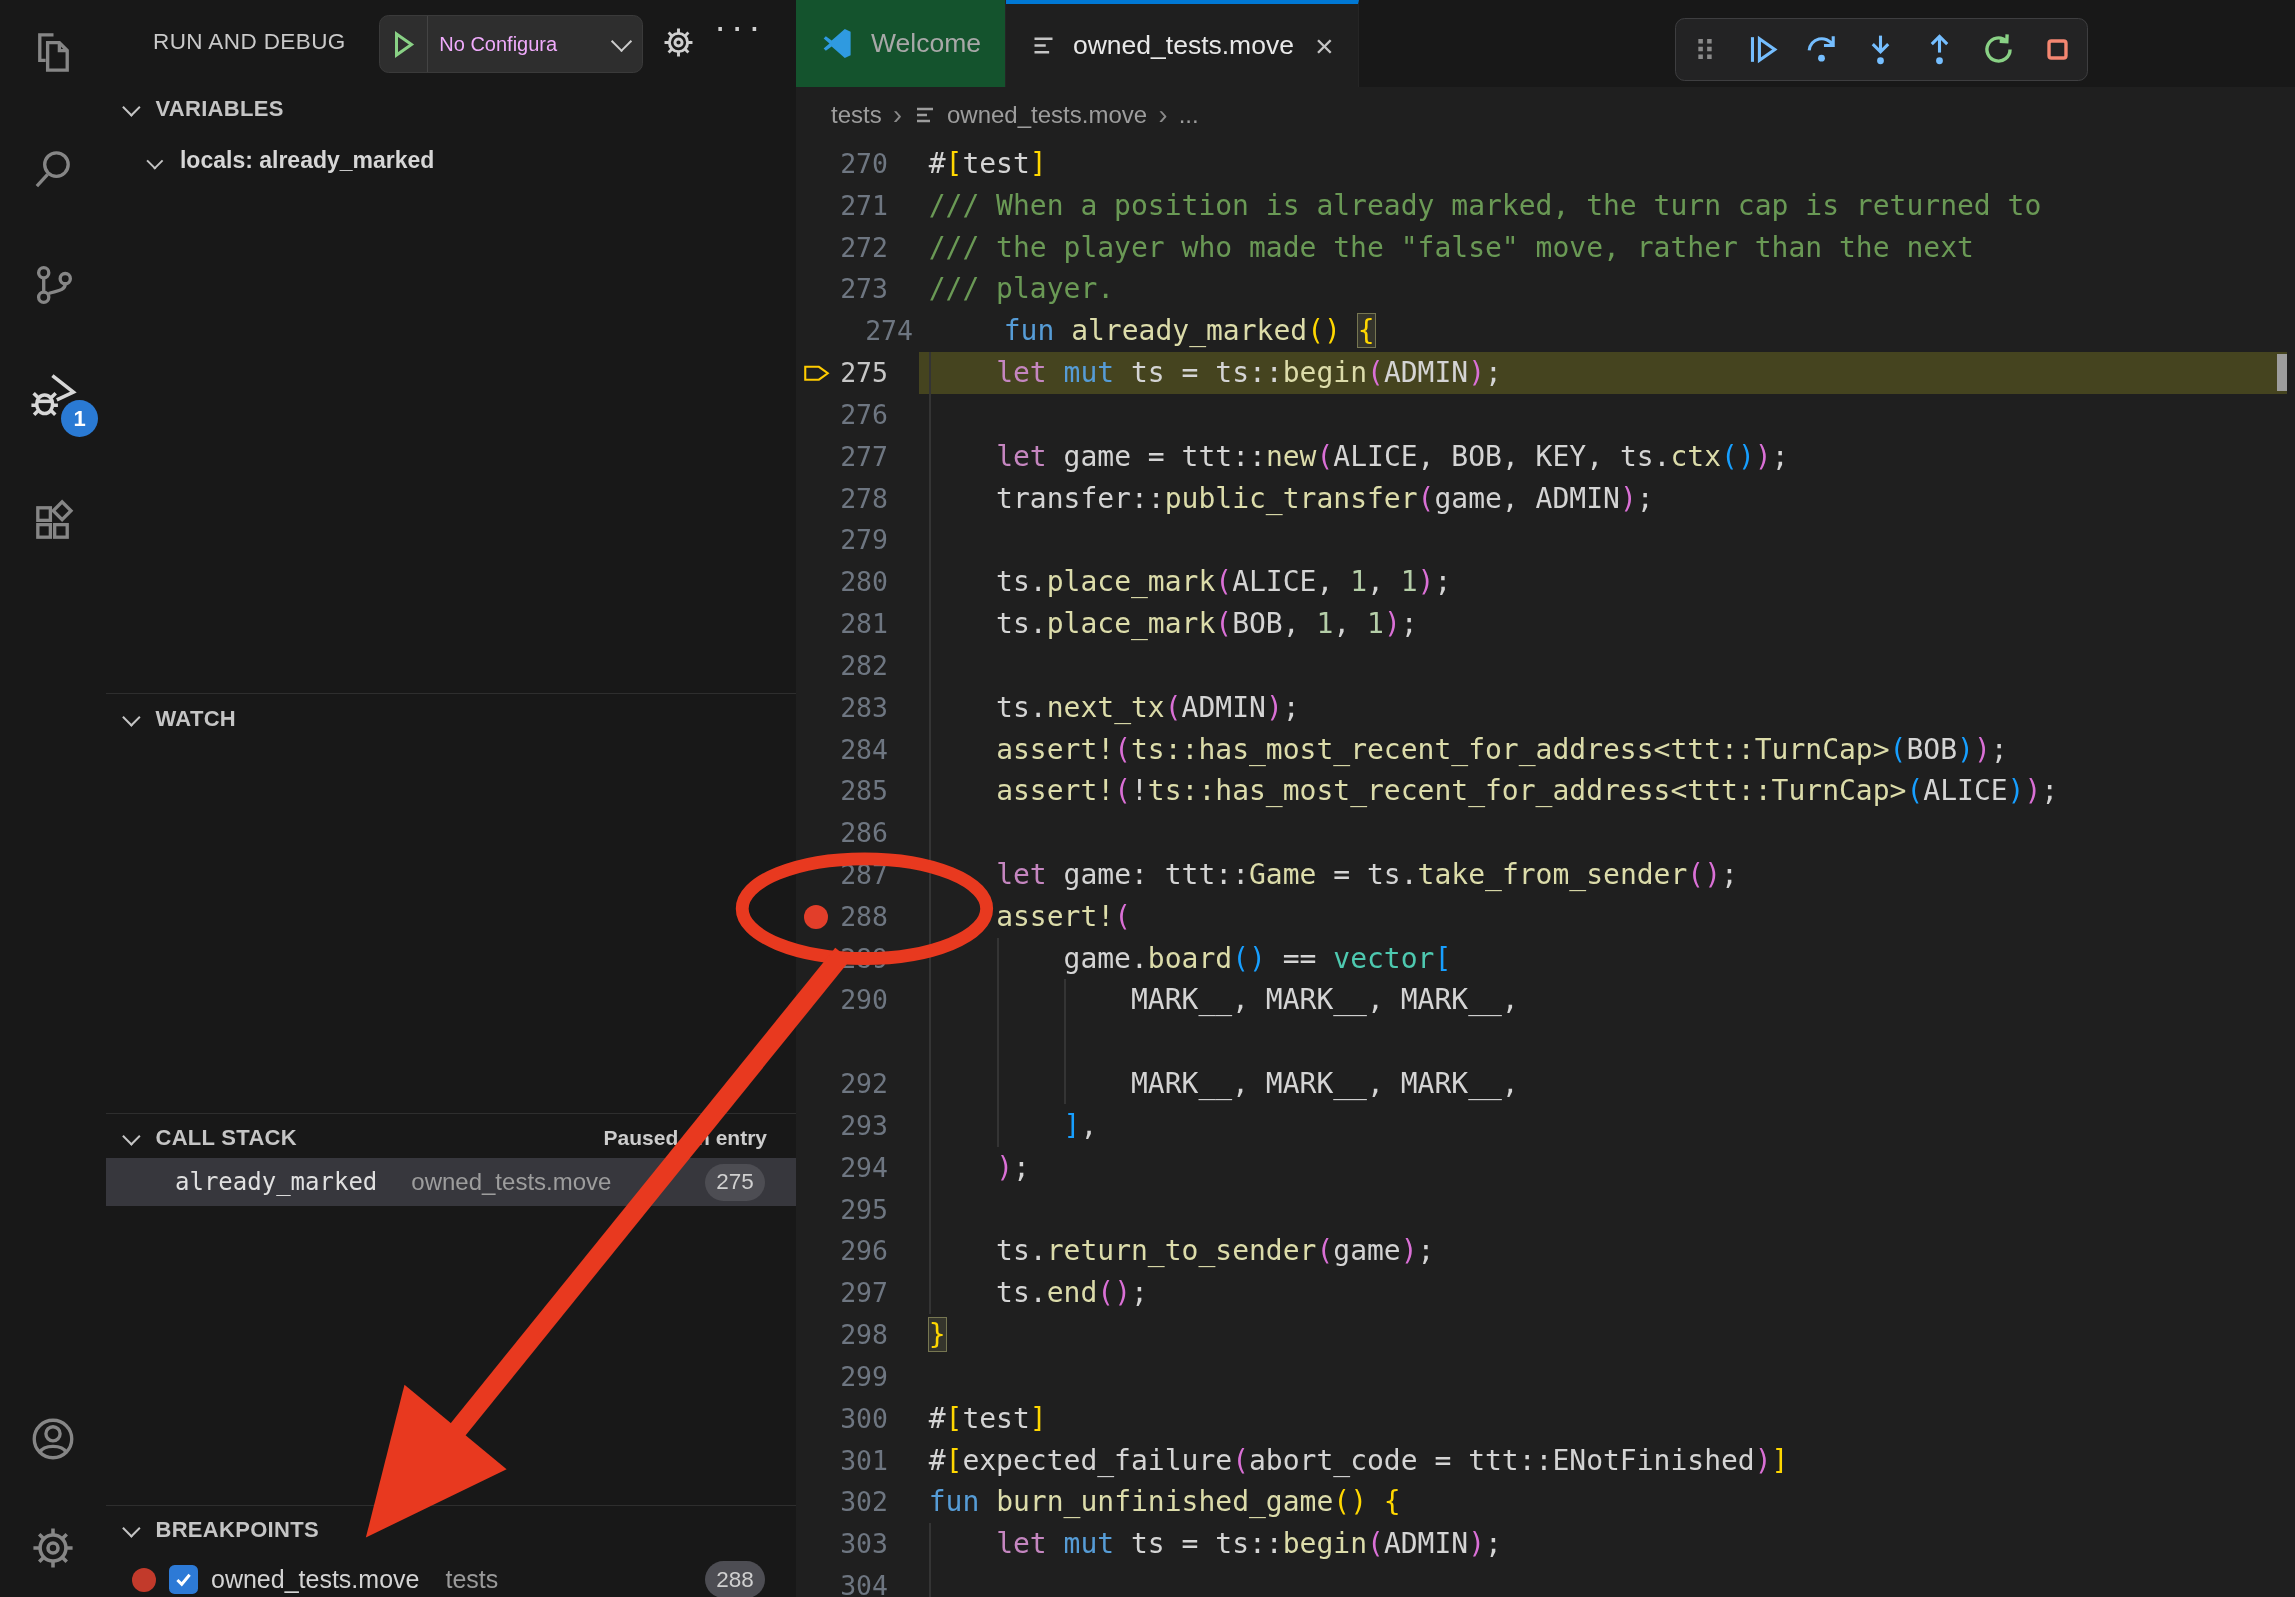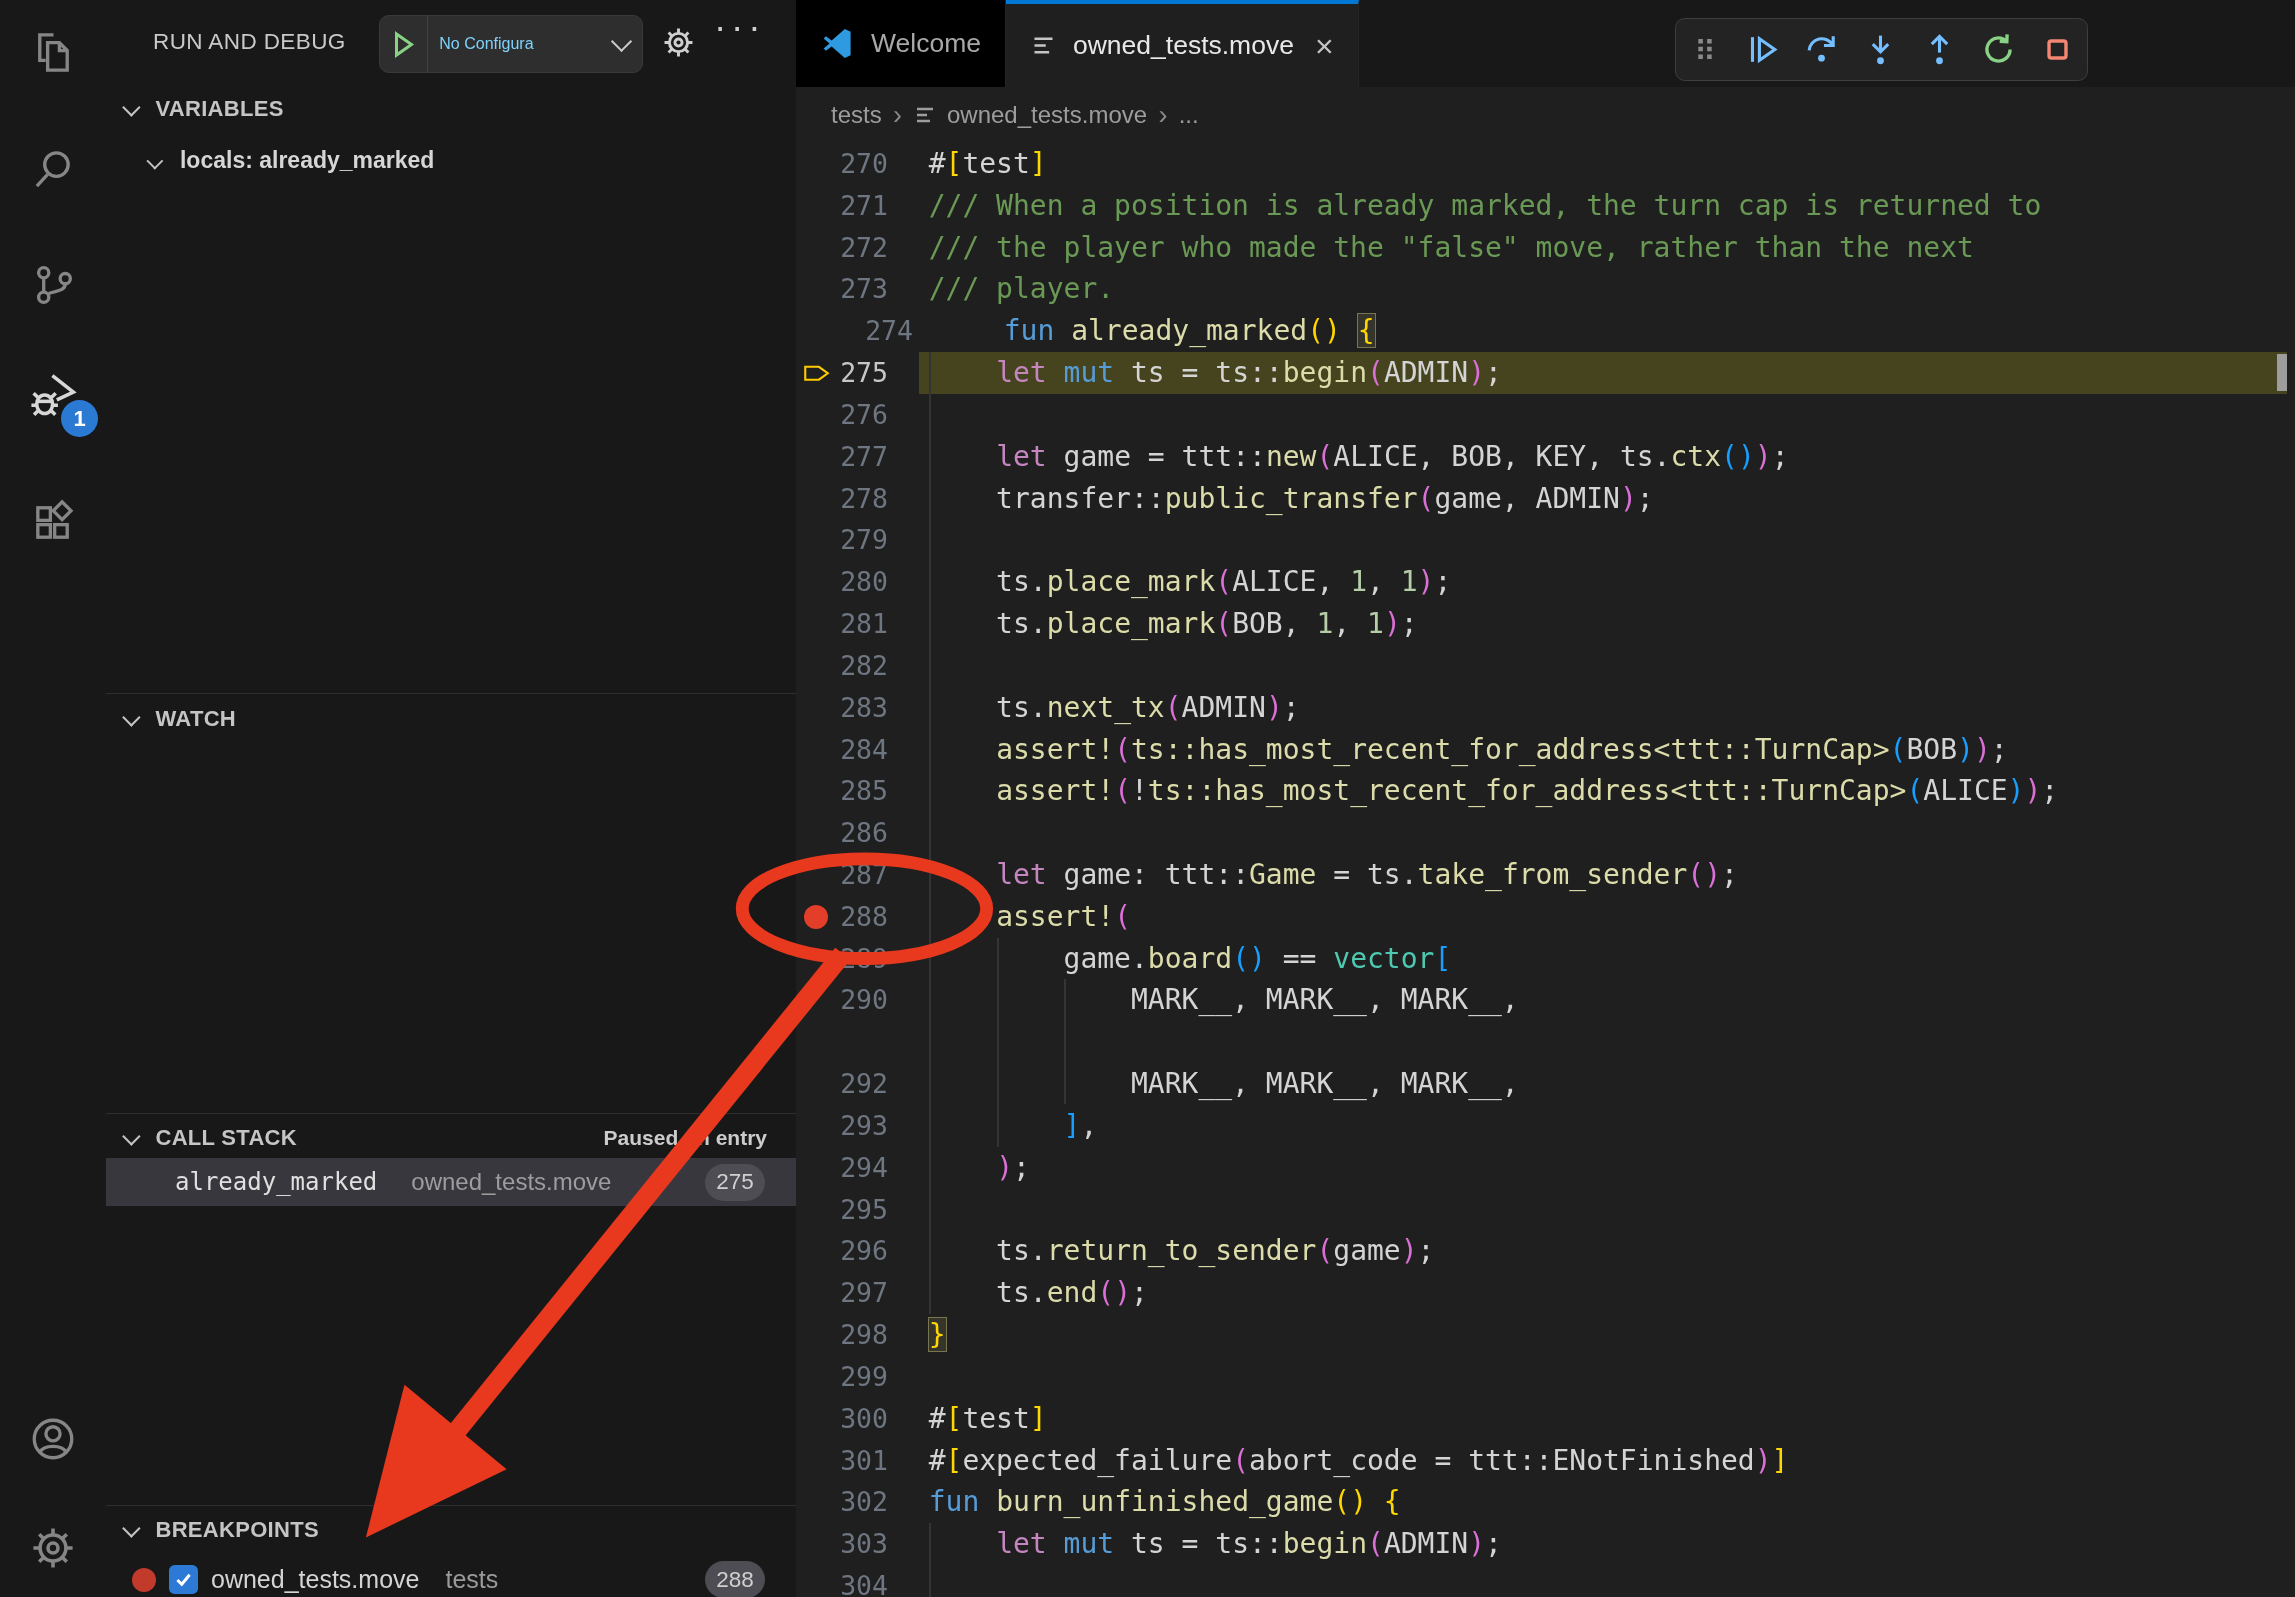--- a/index.html
+++ b/index.html
@@ -9,21 +9,21 @@
   .activitybar{position:absolute;left:0;top:0;width:106px;height:100%;background:#181818;border-right:0.8px solid #2b2b2b;}
   .ab-item{position:absolute;left:0;width:106px;display:flex;justify-content:center;align-items:center;}
   .ab-badge{position:absolute;left:61px;top:32px;width:37px;height:37px;border-radius:50%;background:#2a7ad4;
             color:#fff;font-size:22px;font-weight:700;display:flex;align-items:center;justify-content:center;}
   
   .sidebar{position:absolute;left:106px;top:0;width:690px;height:100%;background:#181818;border-right:0.8px solid #2b2b2b;}
   .sb-title{position:absolute;left:47px;top:29px;font-size:22.5px;font-weight:500;color:#c9c9c9;letter-spacing:0.4px;}
   .cfg-btn{position:absolute;left:273px;top:15.3px;width:262px;height:56px;background:#2e2e2e;border:0.8px solid #3a3a3a;
            border-radius:9.7px;display:flex;align-items:center;overflow:hidden;}
   .cfg-play{width:47px;display:flex;justify-content:center;align-items:center;border-right:0.8px solid #444;height:100%;}
-  .cfg-label{flex:1;padding-left:11.3px;font-size:16px;color:#7dd3fc;white-space:nowrap;overflow:hidden;}
+  .cfg-label{flex:1;padding-left:11.3px;font-size:20px;color:#f0abfc;white-space:nowrap;overflow:hidden;}
   .chev{display:inline-block;width:13px;height:13px;border-right:2.4px solid #cccccc;border-bottom:2.4px solid #cccccc;
         transform:rotate(45deg);}
   .cfg-chev{margin:0 13px 4.8px 0;}
   .sb-gear{position:absolute;left:553px;top:22.5px;}
   .sb-dots{position:absolute;left:608px;top:6.4px;font-size:37px;letter-spacing:4.8px;color:#cfcfcf;}
   .sec-head{position:absolute;left:0;width:100%;height:35px;display:flex;align-items:center;}
   .sec-chev{margin-left:17.7px;width:10.5px;height:10.5px;border-right:2.1px solid #c5c5c5;border-bottom:2.1px solid #c5c5c5;
             transform:rotate(45deg) translateY(-1.6px);}
   .sec-label{margin-left:19.3px;font-size:22px;font-weight:700;color:#c5c5c5;letter-spacing:0.3px;}
   .sec-status{position:absolute;right:29px;font-size:21px;font-weight:600;color:#cccccc;}
@@ -38,21 +38,21 @@
         color:#d0d0d0;font-size:22.5px;display:flex;align-items:center;justify-content:center;}
   .bp-row{position:absolute;left:0;top:1556px;width:690px;height:47px;display:flex;align-items:center;}
   .bp-row-dot{margin-left:26px;width:24px;height:24px;border-radius:50%;background:#c23a2b;}
   .bp-check{margin-left:13px;width:29px;height:29px;border-radius:5.6px;background:#2d7ad6;display:flex;align-items:center;justify-content:center;}
   .bp-file{margin-left:13px;font-size:25px;color:#d4d4d4;}
   .bp-dir{margin-left:26px;font-size:25px;color:#9a9a9a;}
   
   .editor{position:absolute;left:796px;top:0;right:0;height:100%;background:#1f1f1f;}
   .tabbar{position:absolute;left:0;top:0;right:0;height:87px;background:#181818;display:flex;}
   .tab{height:87px;display:flex;align-items:center;padding:0 24px;border-right:0.8px solid #252525;box-sizing:border-box;}
-  .tab.inactive{background:#000000;color:#a8a8a8;}
+  .tab.inactive{background:#14532d;color:#a8a8a8;}
   .tab.active{background:#1f1f1f;color:#e8e8e8;border-top:4px solid #0078d4;}
   .tab-label{margin-left:16px;font-size:26.5px;}
   .tab-close{margin-left:21px;font-size:32px;color:#c5c5c5;line-height:1;}
   .breadcrumbs{position:absolute;left:0;top:87px;right:0;height:56px;background:#1f1f1f;display:flex;align-items:center;
                font-size:24px;color:#9d9d9d;}
   .bc-sep{margin:0 11.3px;font-size:27px;color:#8a8a8a;}
   .bc-first{margin-left:35px;}
   
   .dbg-toolbar{position:absolute;left:1675px;top:17.7px;width:413px;height:63px;background:#232324;border:1.6px solid #3e3e40;
                border-radius:9.7px;display:flex;align-items:center;padding:0 11.3px;box-sizing:border-box;gap:22px;z-index:5;}

